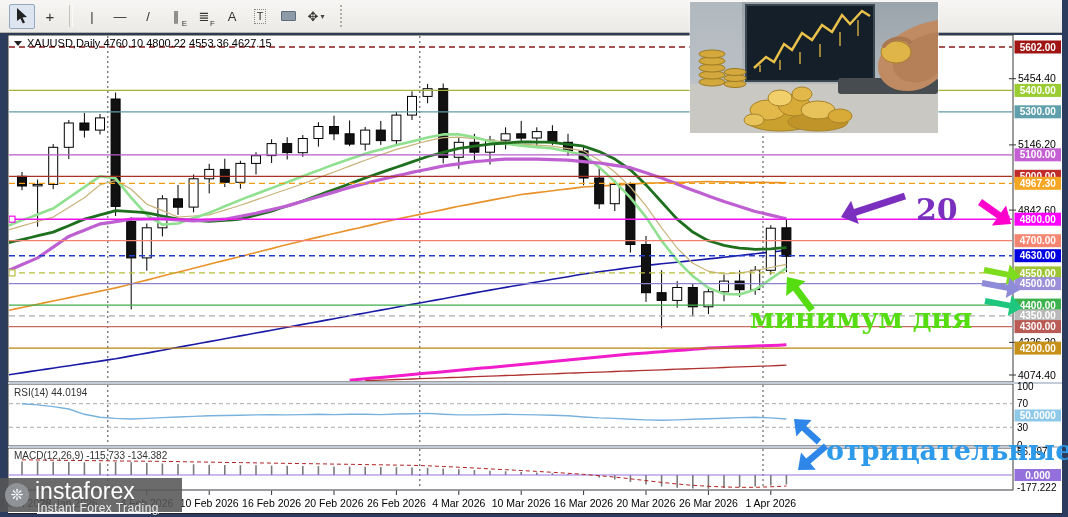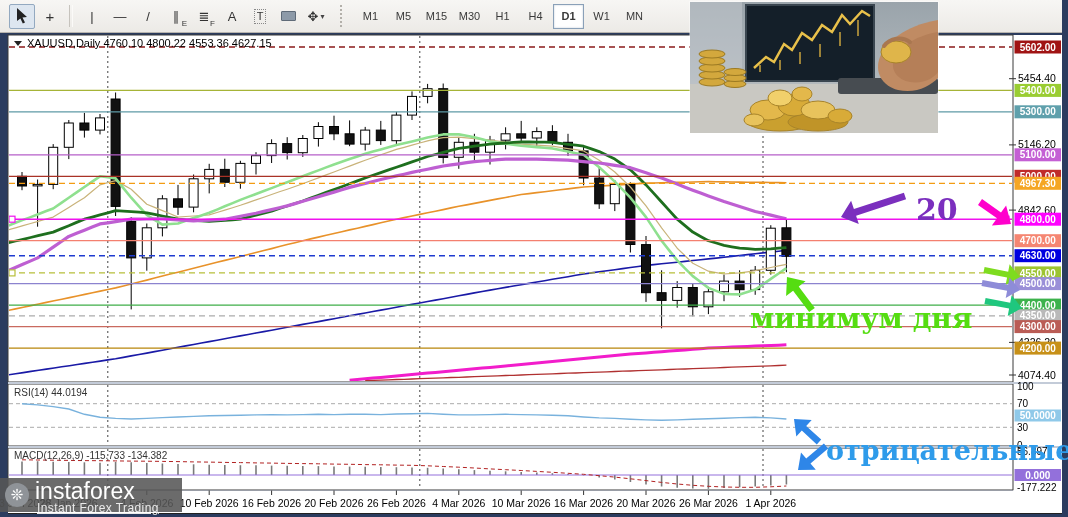--- a/index.html
+++ b/index.html
@@ -88,31 +88,20 @@
       </div>
       <div class="tbtn">
         <span class="rect-glyph"></span>
       </div>
       <div class="tbtn">
         <span>✥</span>
         <span class="caret">▾</span>
       </div>
     </div>
   <div class="grip"></div>
-  <div id="tfs" style="display:flex;align-items:center;">
-      <div class="tf">M1</div>
-      <div class="tf">M5</div>
-      <div class="tf">M15</div>
-      <div class="tf">M30</div>
-      <div class="tf">H1</div>
-      <div class="tf">H4</div>
-      <div class="tf active">D1</div>
-      <div class="tf">W1</div>
-      <div class="tf">MN</div>
-    </div>
 </div>
 
 <svg id="chart" width="1068" height="517" viewBox="0 0 1068 517">
     <rect x="1013" y="35" width="49" height="478.5" fill="#fff"></rect>
     <rect x="8" y="35" width="1005" height="347" fill="#fff" stroke="#3a3a3a" stroke-width="1"></rect>
     <rect x="8" y="384" width="1005" height="62" fill="#fff" stroke="#3a3a3a" stroke-width="1"></rect>
     <rect x="8" y="448" width="1005" height="42" fill="#fff" stroke="#3a3a3a" stroke-width="1"></rect>
     <rect x="8" y="490.5" width="1054" height="23" fill="#fff"></rect>
     <line x1="8" y1="513.5" x2="1062" y2="513.5" stroke="#222" stroke-width="1"></line>
     <rect x="8" y="382" width="1054" height="2" fill="#c3cbd8"></rect>

